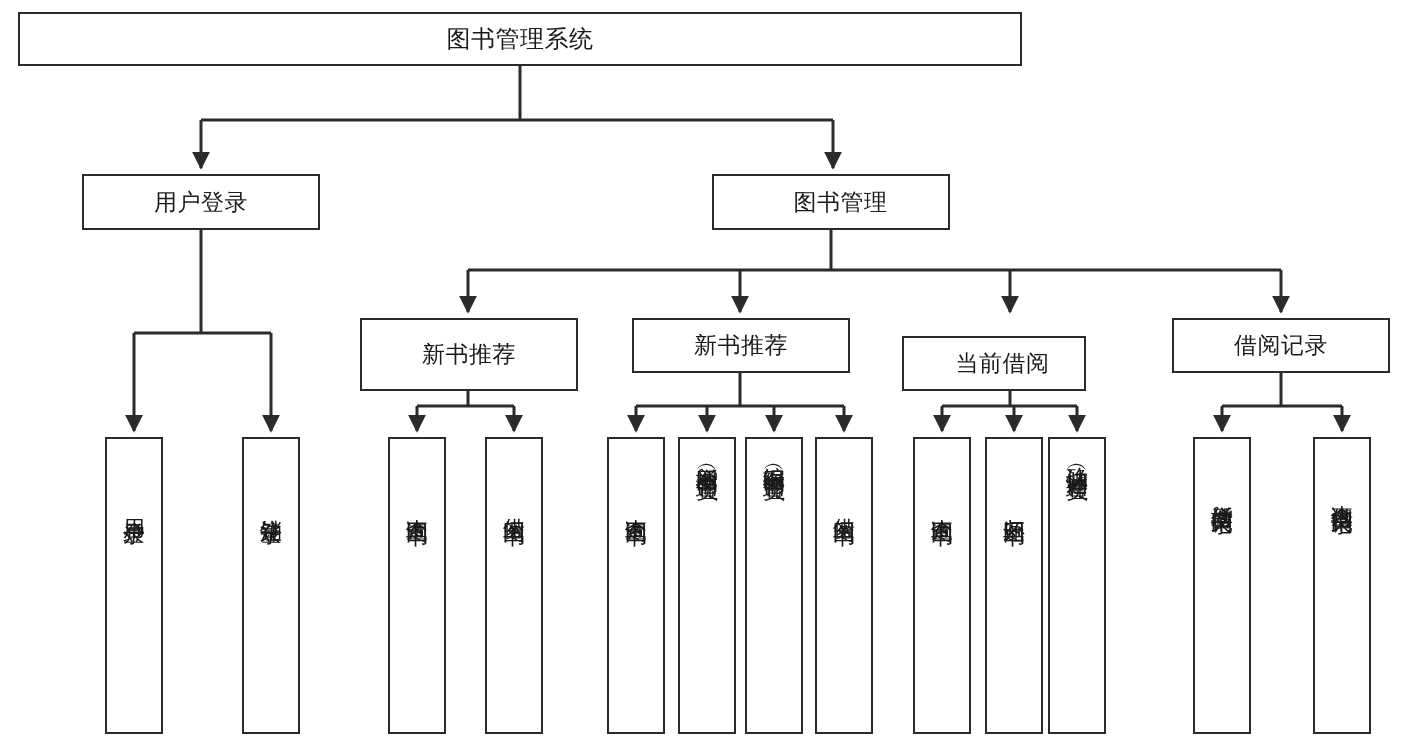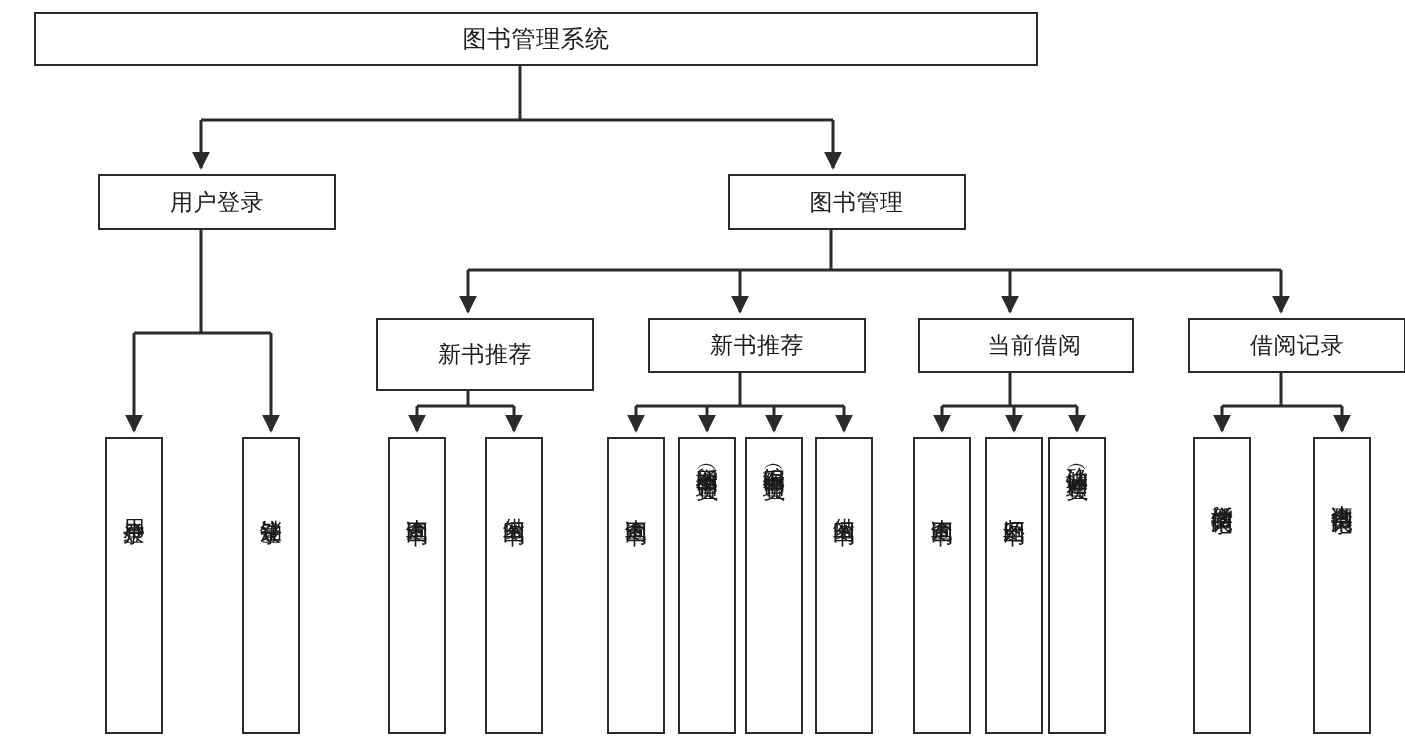--- a/index.html
+++ b/index.html
@@ -32,21 +32,20 @@
     display: flex;
     align-items: center;
     justify-content: center;
     text-align: center;
     line-height: 1.16;
     z-index: 2;
   }
   .node.horiz {
     font-size: 23px;
     letter-spacing: 0.5px;
-    margin-left: 16px;
   }
   .node.root {
     font-size: 24px;
   }
   
   .node.vert {
     font-size: 22px;
     padding: 6px 0;
     align-items: flex-start;
     justify-content: center;
@@ -133,21 +132,21 @@
     </g>
   </svg>
 
   <div class="node horiz root" style="left: 18px; top: 12px; width: 1004px; height: 54px; border-color: rgb(43, 43, 43); color: rgb(26, 26, 26);">图书管理系统</div>
 
   <div class="node horiz" style="left: 82px; top: 174px; width: 238px; height: 56px; border-color: rgb(43, 43, 43); color: rgb(26, 26, 26);">用户登录</div>
   <div class="node horiz" style="left: 712px; top: 174px; width: 238px; height: 56px; border-color: rgb(43, 43, 43); color: rgb(26, 26, 26); padding-left: 19px;">图书管理</div>
 
   <div class="node horiz" style="left: 360px; top: 318px; width: 218px; height: 73px; border-color: rgb(43, 43, 43); color: rgb(26, 26, 26);">新书推荐</div>
   <div class="node horiz" style="left: 632px; top: 318px; width: 218px; height: 55px; border-color: rgb(43, 43, 43); color: rgb(26, 26, 26);">新书推荐</div>
-  <div class="node horiz" style="left: 902px; top: 318px; width: 216px; height: 55px; border-color: rgb(43, 43, 43); color: rgb(26, 26, 26); padding-left: 17px;">当前借阅</div>
+  <div class="node horiz" style="left: 902px; top: 336px; width: 184px; height: 55px; border-color: rgb(43, 43, 43); color: rgb(26, 26, 26); padding-left: 17px;">当前借阅</div>
   <div class="node horiz" style="left: 1172px; top: 318px; width: 218px; height: 55px; border-color: rgb(43, 43, 43); color: rgb(26, 26, 26);">借阅记录</div>
 
   <div class="node vert mid" style="left: 105px; top: 437px; width: 58px; height: 297px; border-color: rgb(43, 43, 43); color: rgb(26, 26, 26);">
     <span class="vtext">用户登录</span>
   </div>
   <div class="node vert mid" style="left: 242px; top: 437px; width: 58px; height: 297px; border-color: rgb(43, 43, 43); color: rgb(26, 26, 26);">
     <span class="vtext">注销登录</span>
   </div>
   <div class="node vert mid" style="left: 388px; top: 437px; width: 58px; height: 297px; border-color: rgb(43, 43, 43); color: rgb(26, 26, 26);">
     <span class="vtext">查询图书</span>

